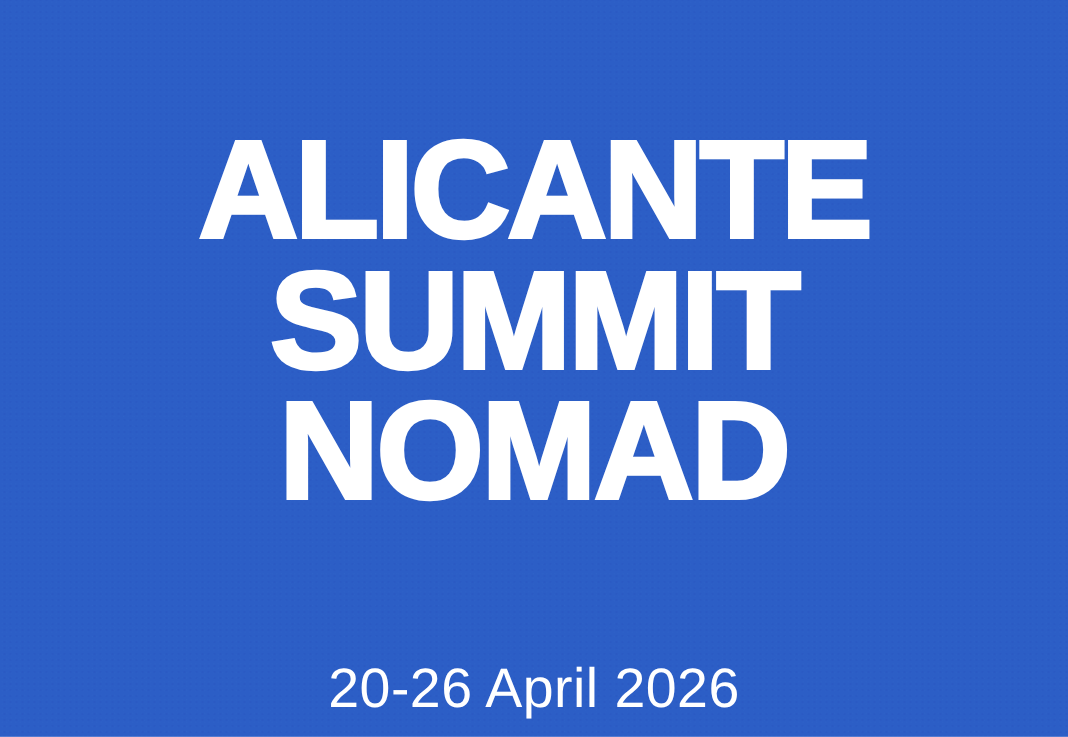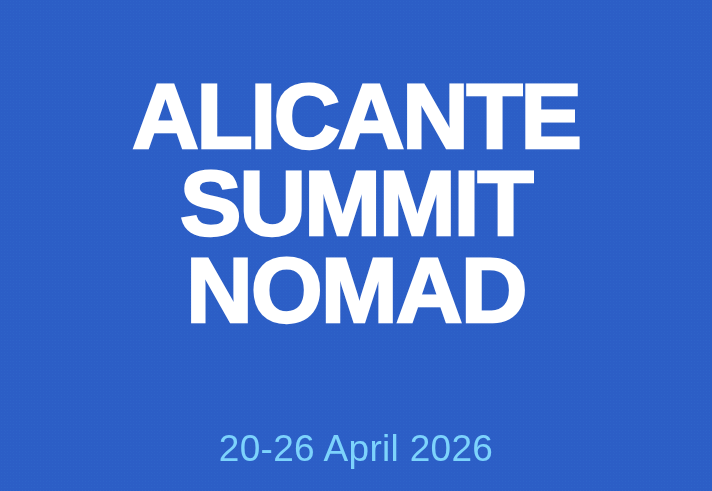--- a/index.html
+++ b/index.html
@@ -67,40 +67,40 @@
     paint-order: stroke fill;
     text-rendering: geometricPrecision;
   }
 
   .headline-line {
     display: block;
     white-space: nowrap;
   }
 
   #line-alicante {
-    margin-top: 12px;
+    margin-top: 22px;
     font-size: 92px;
     letter-spacing: -2.2px;
     text-align: center;
   }
 
   #line-nomad {
     font-size: 92px;
     letter-spacing: -1.6px;
   }
 
   #line-summit {
     font-size: 92px;
     letter-spacing: -1.8px;
   }
 
   
   #date-line {
     margin-top: 34px;
-    color: #7dd3fc;
+    color: #ffffff;
     font-family: "Liberation Sans", sans-serif;
     font-weight: 400;
     font-size: 37px;
     line-height: 1.05;
     letter-spacing: 0.3px;
     text-align: left;
     white-space: nowrap;
   }
 </style>
 </head>

